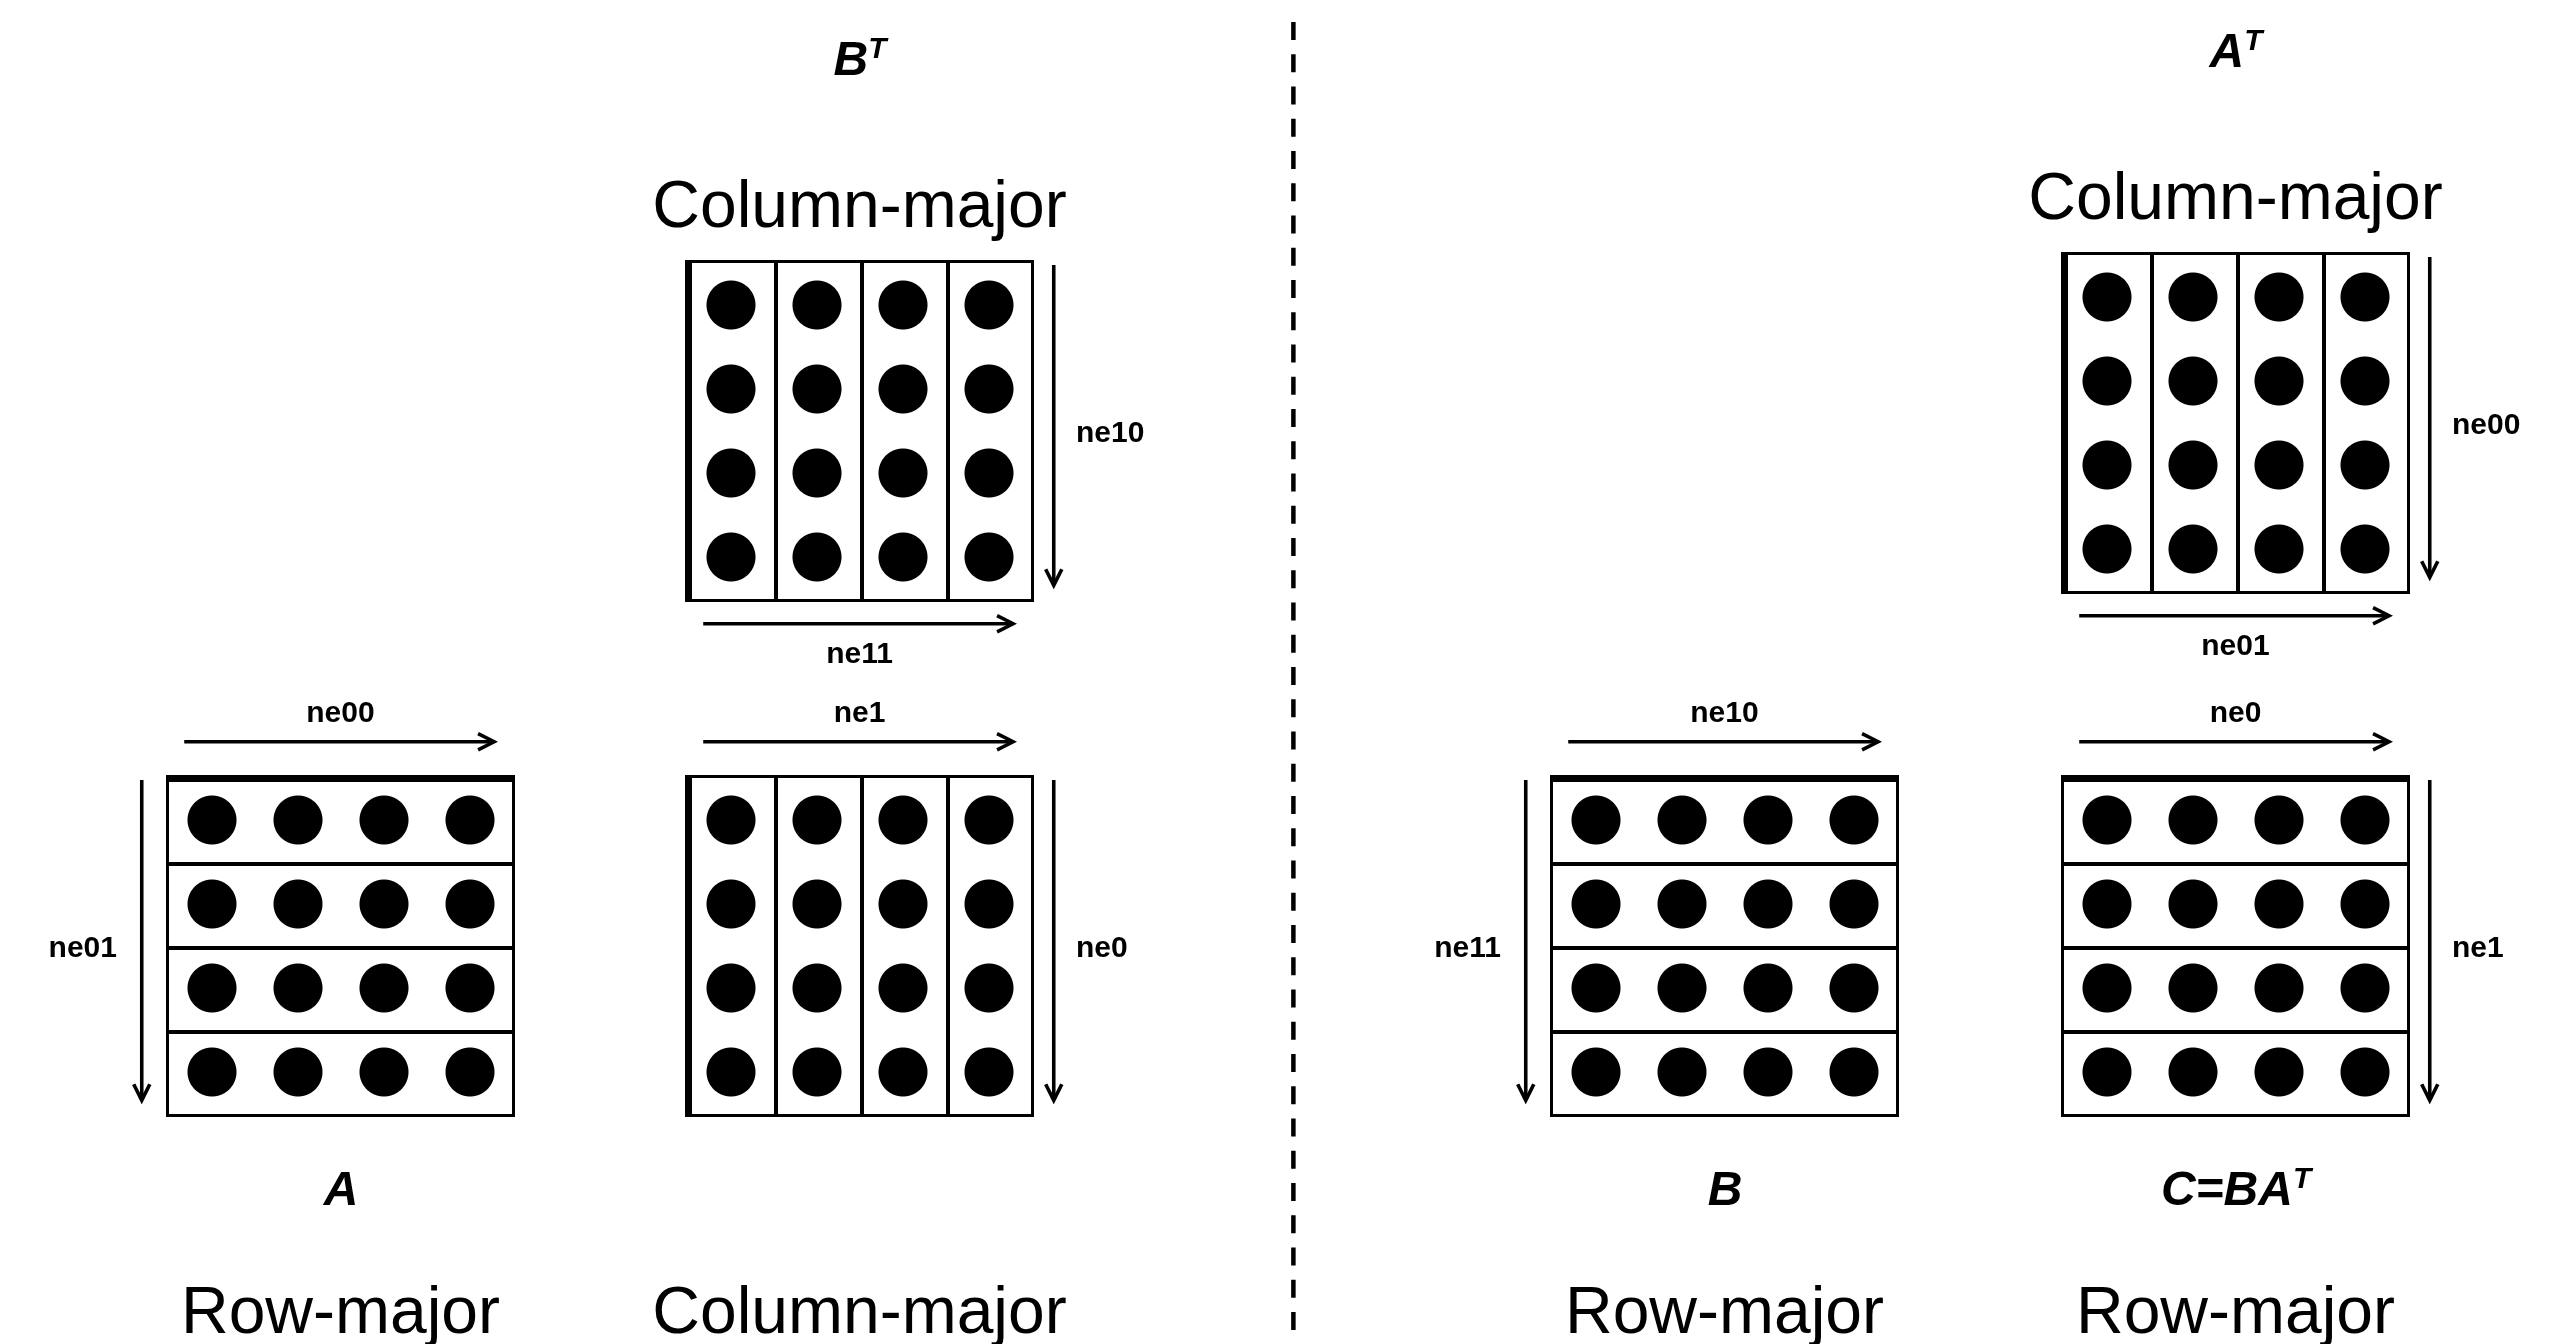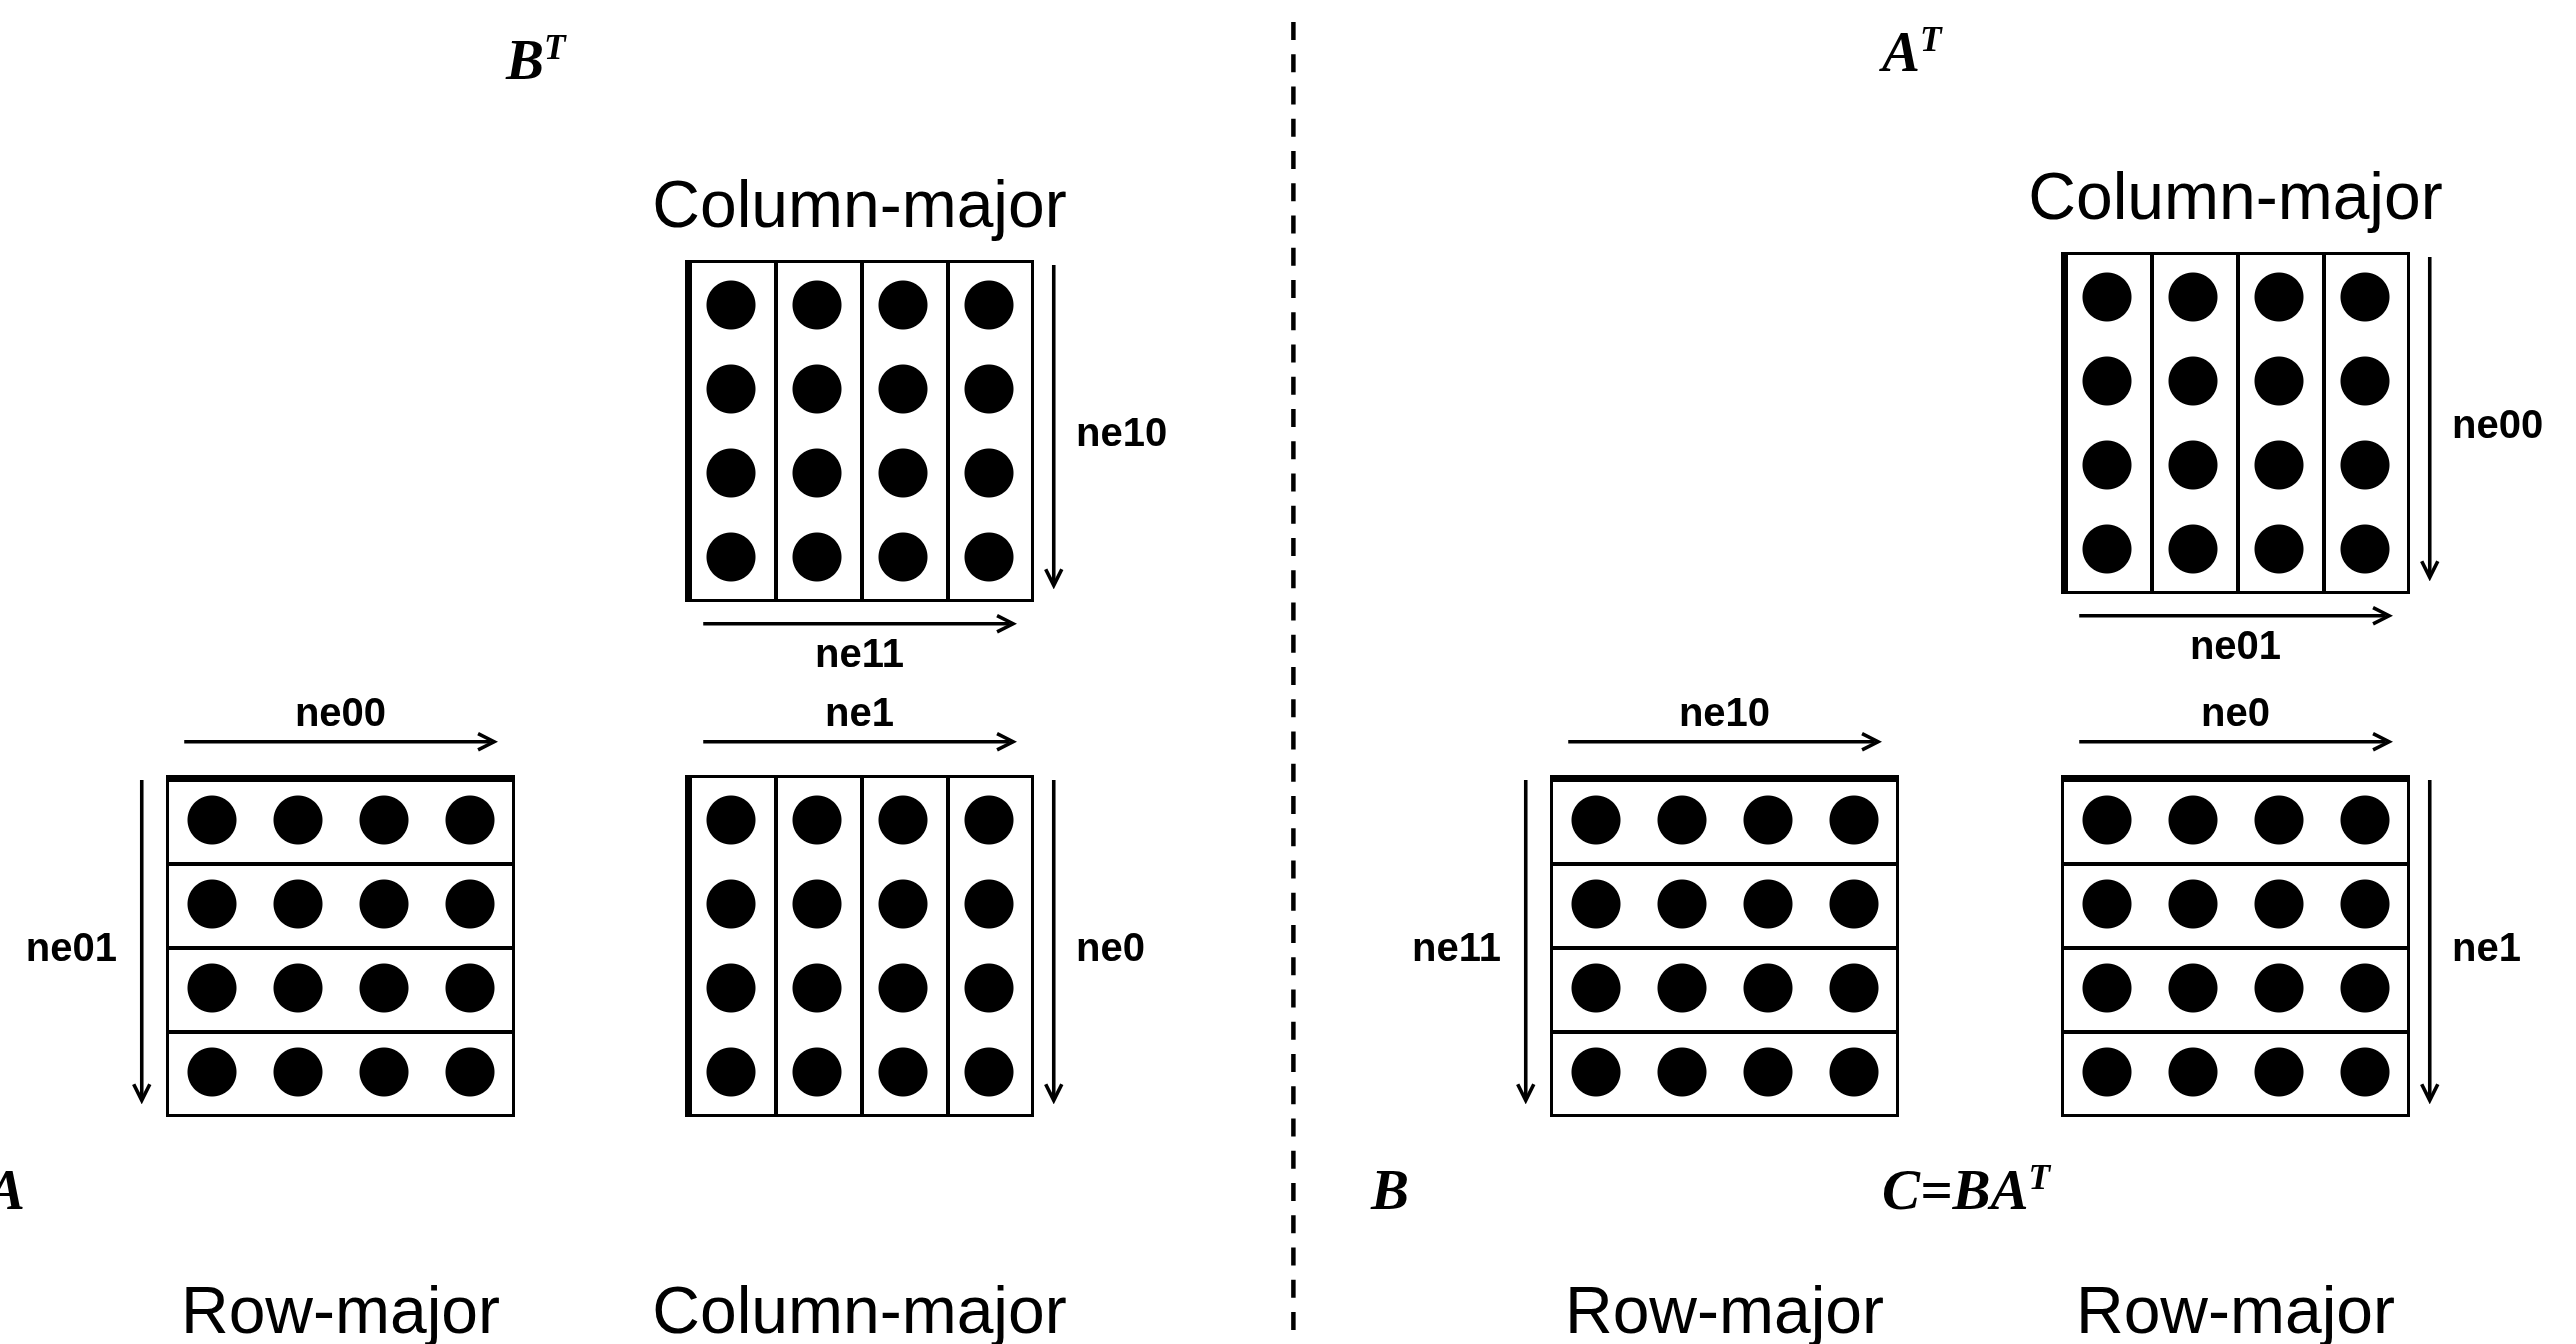--- a/index.html
+++ b/index.html
@@ -36,25 +36,25 @@
     background-image:
       radial-gradient(circle 25px at center, #000 24px, rgba(0,0,0,0) 25px),
       repeating-linear-gradient(180deg, #000 0 3.6px, rgba(0,0,0,0) 3.6px 84px);
     background-size: 86px 84px, auto;
   }
 
   
   .t-name, .b-name {
     position: absolute;
     left: -179px; width: 708px;
-    text-align: left;
-    font-family: Liberation Serif, serif;
+    text-align: center;
+    font-family: Liberation Sans, sans-serif;
     font-style: italic;
     font-weight: bold;
-    font-size: 57px;
+    font-size: 48px;
     line-height: 85px;
     white-space: nowrap;
   }
   .t-name { top: -255px; }
   .b-name { top: 358px; line-height: 90px; }
   .t-name sup, .b-name sup { font-size: 0.62em; }
 
   
   .t-layout, .b-layout {
     position: absolute;
@@ -65,21 +65,21 @@
     white-space: nowrap;
     margin-top: 32px;
   }
   .t-layout { top: -130px; }
   .b-layout { top: 461px; }
 
   
   .axis {
     position: absolute;
     font-weight: bold;
-    font-size: 40px;
+    font-size: 30px;
     line-height: 54px;
     white-space: nowrap;
   }
   .axis.top    { top: -90px; left: -90px; width: 529px; text-align: center; }
   .axis.bottom { top:  366px; left: -90px; width: 529px; text-align: center; }
   .axis.right  { top:  145px; left:  391px; width: 224px; text-align: left; }
   .axis.left   { top:  145px; left: -233px; width: 184px; text-align: right; }
 
   .arr { position: absolute; }
   .arr.vr { left: 358px; top: 5.4px; }

